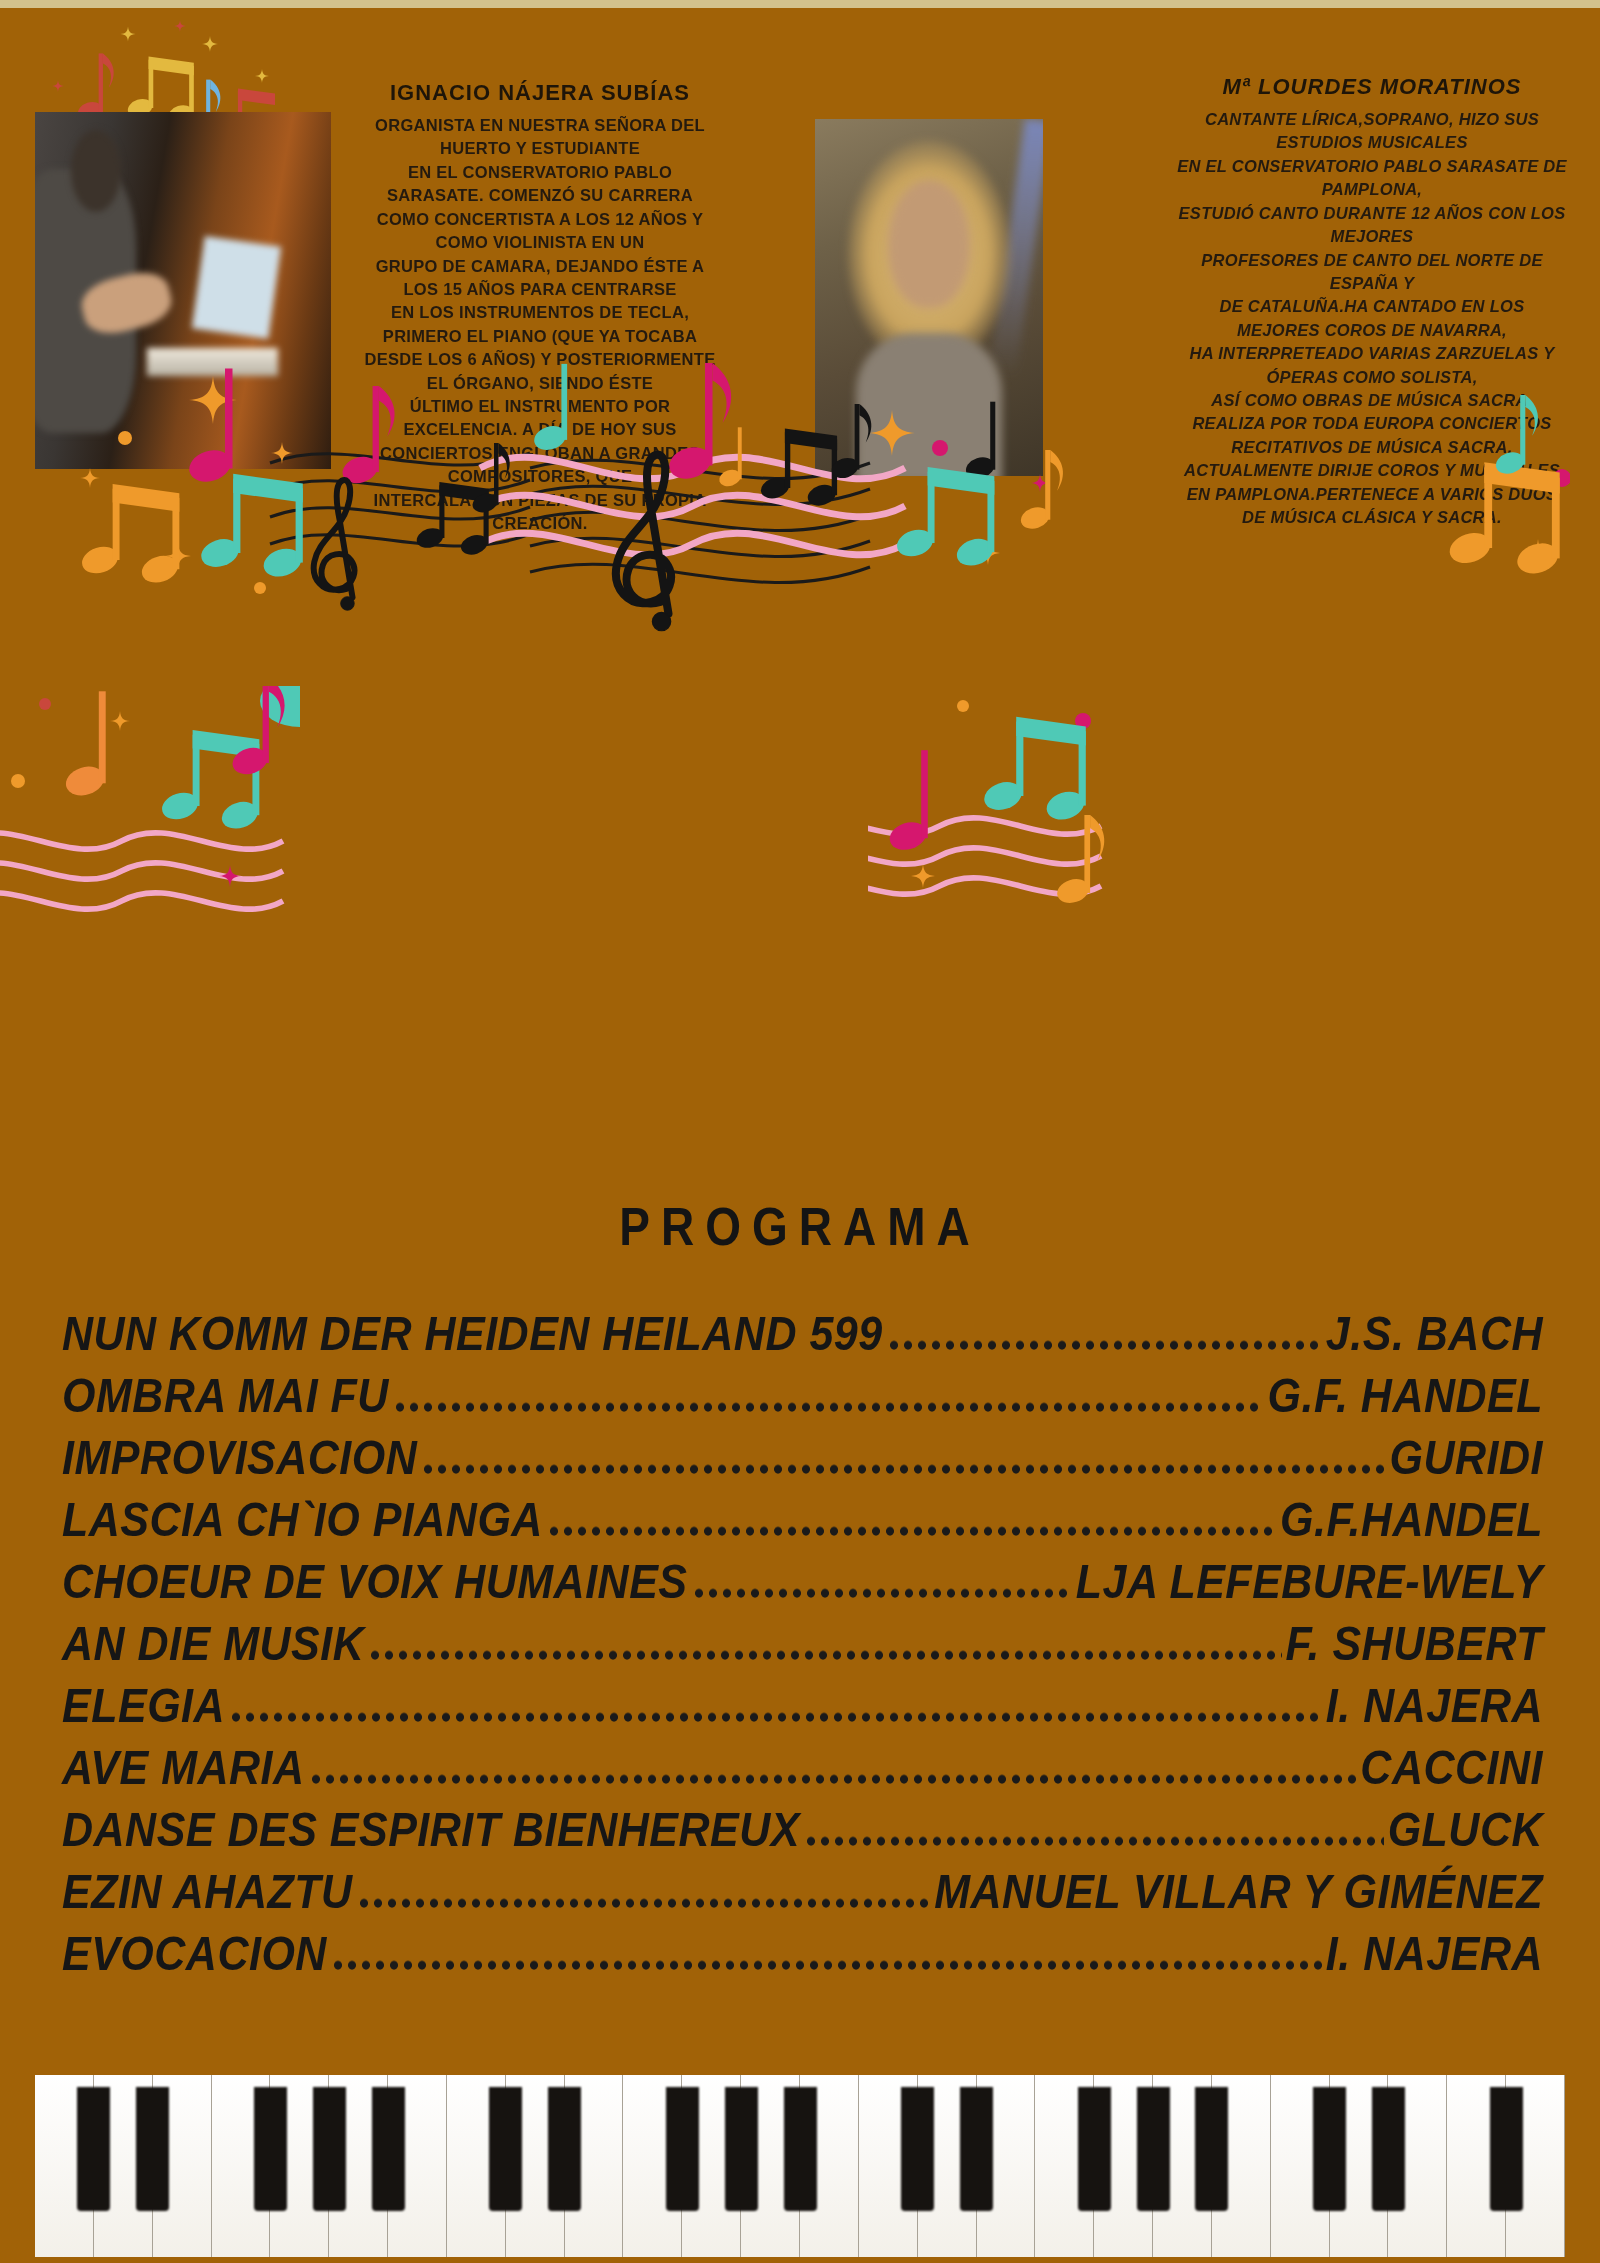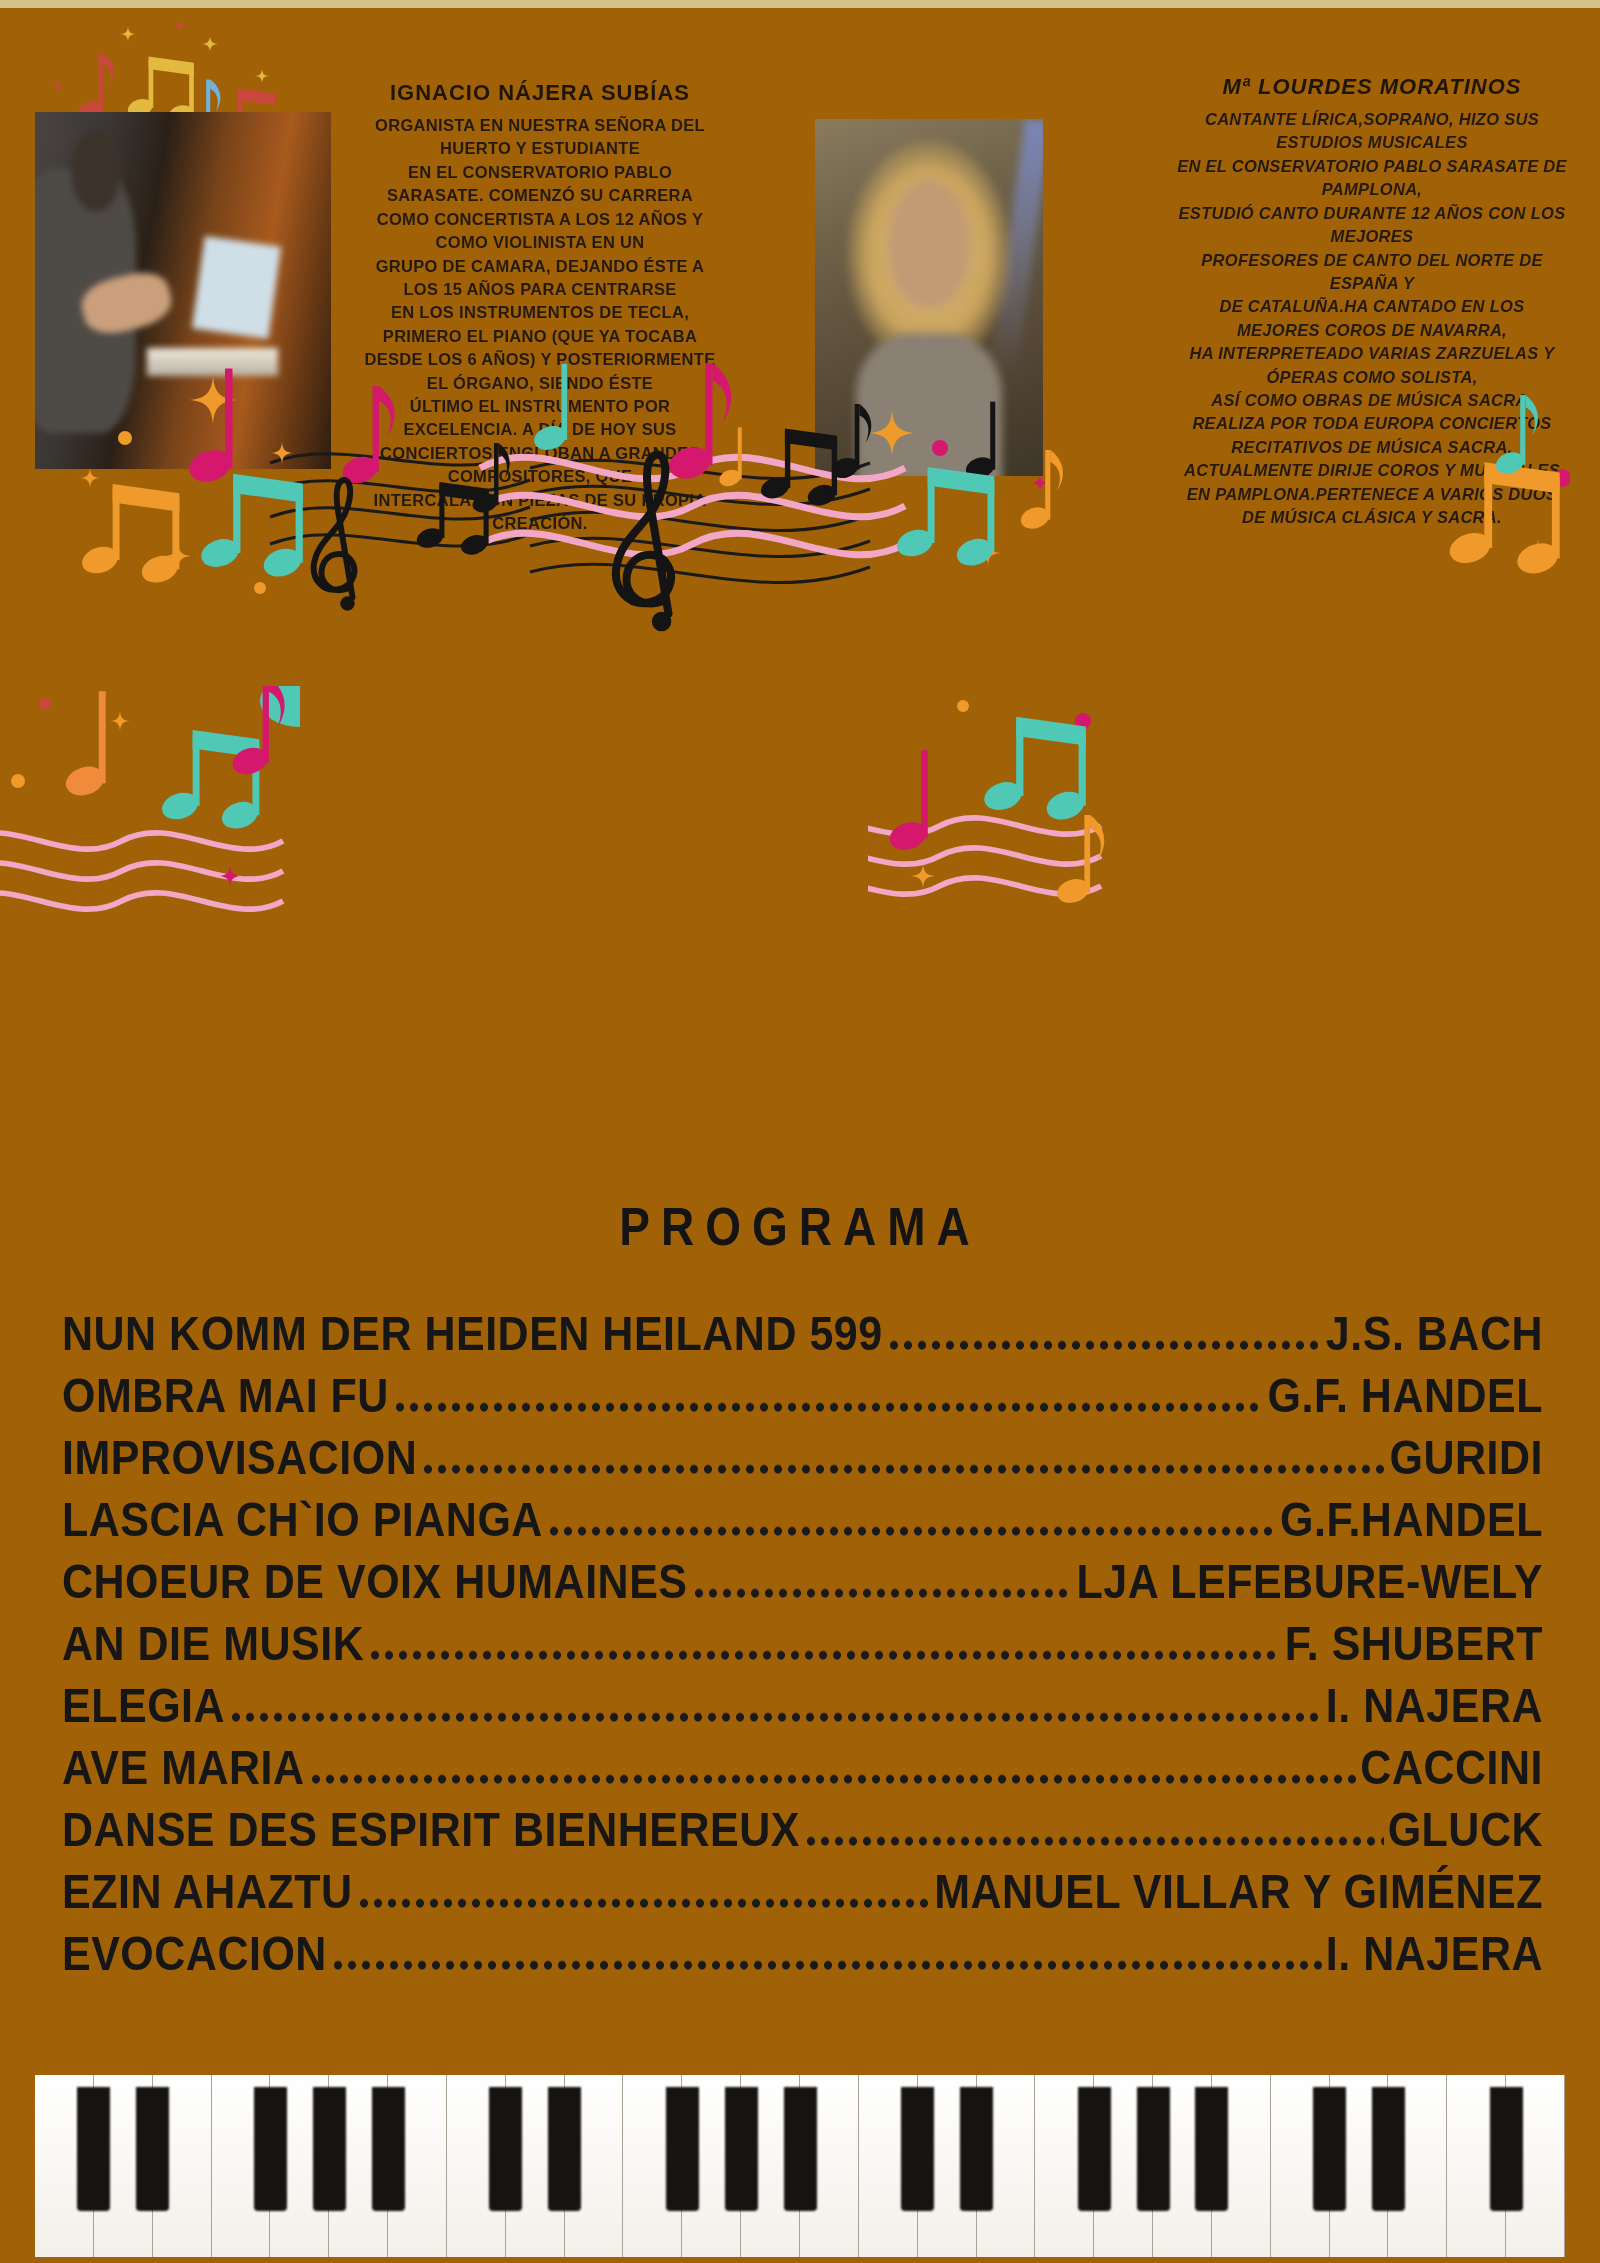--- a/index.html
+++ b/index.html
@@ -41,21 +41,21 @@
   #deco-flank-right{left:868px;top:678px;}
 
   
   .title-block{position:absolute;left:0;top:895px;width:1240px;text-align:center;color:#fdfdf6;}
   .title-line{font-size:36px;font-weight:700;letter-spacing:2px;line-height:69px;
     transform:scaleY(1.22);transform-origin:center top;text-shadow:0 1px 3px rgba(90,80,40,.4);}
   .prog-heading{position:absolute;left:0;top:1188px;width:1600px;text-align:center;
     font-size:46px;font-weight:700;letter-spacing:11px;color:#141414;
     transform:scaleY(1.15);transform-origin:center top;}
 
-  .prog-list{position:absolute;left:62px;top:1302px;width:1481px;color:#161616;}
+  .prog-list{position:absolute;left:62px;top:1302px;width:1481px;color:#161616;font-style:italic;}
   .prog-row{display:flex;align-items:baseline;font-size:43px;font-weight:700;letter-spacing:.5px;
     line-height:1;margin-bottom:19px;transform:scaleY(1.1);transform-origin:center top;}
   .prog-row .piece,.prog-row .composer{white-space:nowrap;}
   .dots{flex:1;align-self:flex-end;height:12px;margin:0 4px 5px 4px;
     background-image:radial-gradient(circle at 7px 6px,#1a1a1a 3.6px,rgba(0,0,0,0) 4.3px);
     background-size:14px 12px;background-repeat:repeat-x;}
 
   
   #keyboard{position:absolute;left:35px;top:2067px;width:1530px;height:182px;background:#fbfaf6;overflow:hidden;}
   #keyboard .wkey{position:absolute;top:0;height:100%;background:linear-gradient(#ffffff,#f3f0e9);

